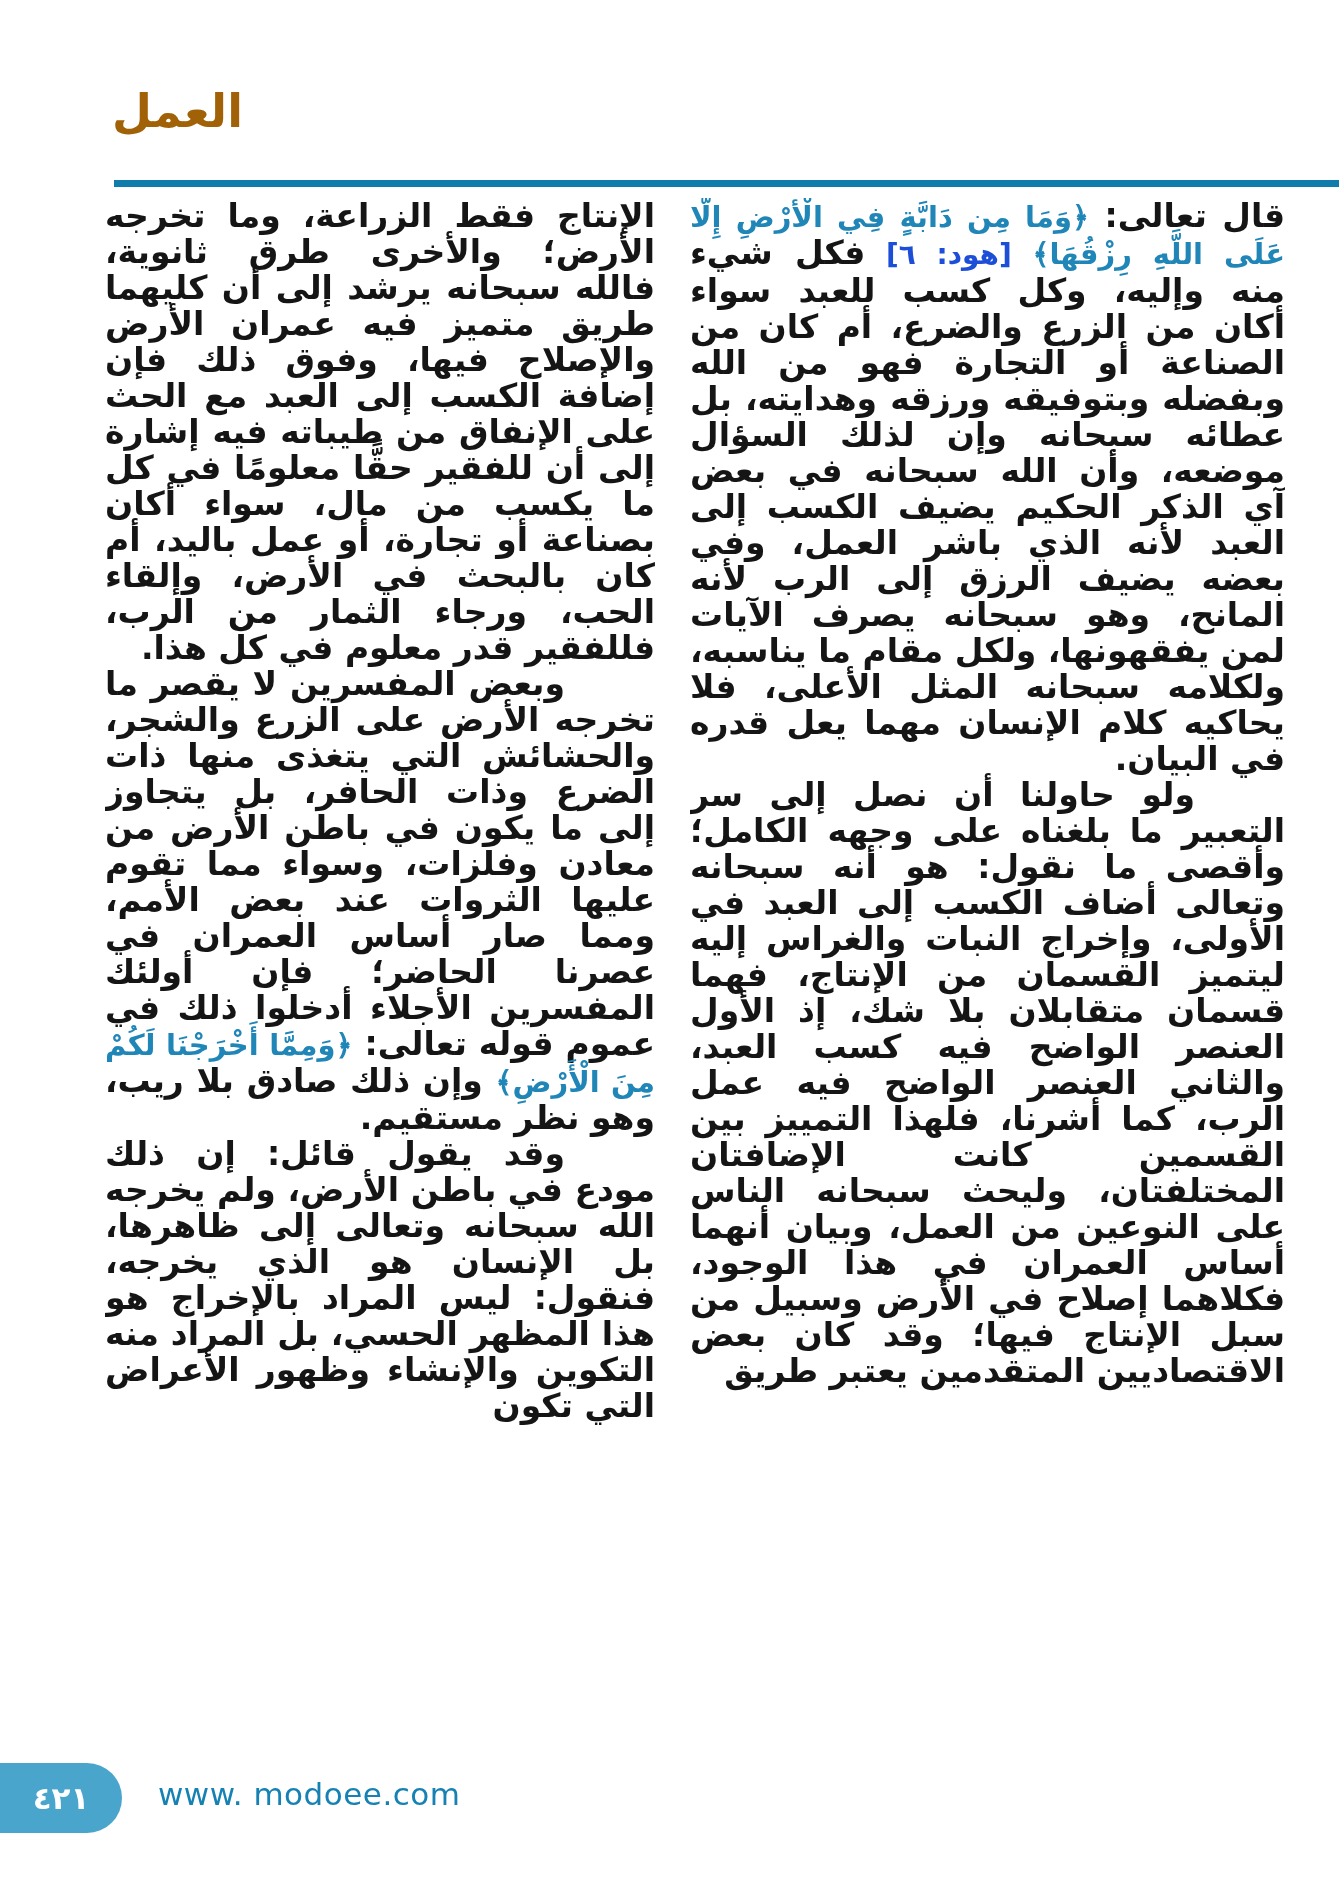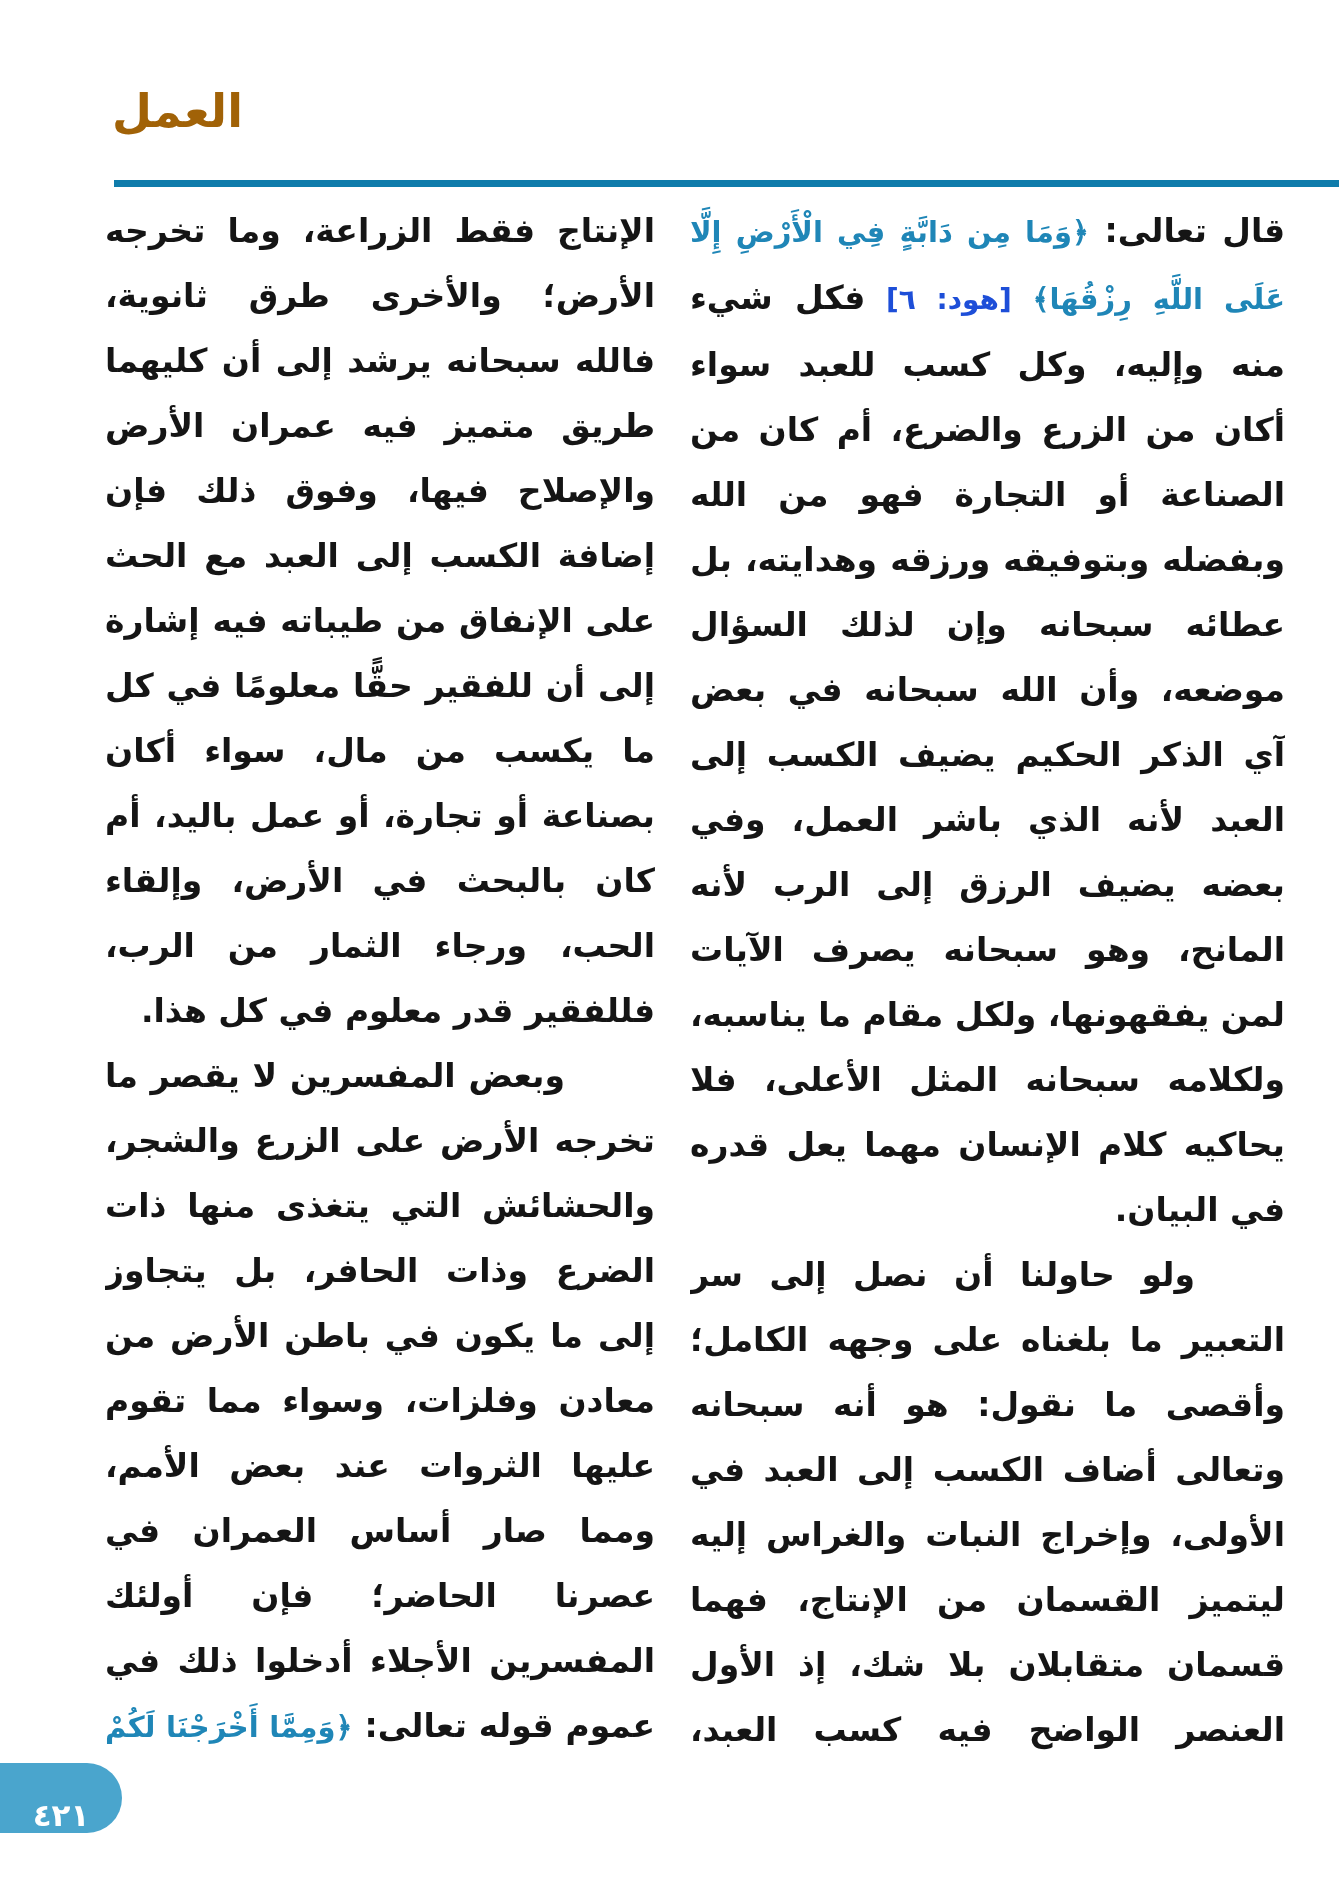--- a/index.html
+++ b/index.html
@@ -40,21 +40,21 @@
   }
   .col { overflow: hidden; }
   .col-right { width: 595px; }
   .col-left  { width: 550px; }
 
   .para {
     margin: 0;
     color: #151515;
     font-size: 33px;
     font-weight: bold;
-    line-height: 65px;
+    line-height: 36px;
     text-align: justify;
     text-justify: inter-word;
   }
   .para.indent { text-indent: 90px; }
   .run-body { }
   .run-verse {
     color: #1f86b7;
     font-size: 29px;
     font-weight: bold;
   }
@@ -66,21 +66,21 @@
   
   .page-badge {
     position: absolute;
     left: 0; top: 1763px;
     width: 122px; height: 70px;
     background: #4aa5cd;
     border-radius: 0 35px 35px 0;
     color: #ffffff;
     font-size: 31px;
     font-weight: bold;
-    display: flex; align-items: flex-end; justify-content: center;
+    display: flex; align-items: center; justify-content: center;
   }
   .footer-url {
     position: absolute;
     left: 158px; top: 1776px;
     color: #1682b4;
     font-size: 31px;
     direction: ltr;
     letter-spacing: 0.5px;
   }
 </style>
@@ -102,14 +102,15 @@
         <p class="para"><span class="run-body">الإنتاج فقط الزراعة، وما تخرجه الأرض؛ والأخرى طرق ثانوية، فالله سبحانه يرشد إلى أن كليهما طريق متميز فيه عمران الأرض والإصلاح فيها، وفوق ذلك فإن إضافة الكسب إلى العبد مع الحث على الإنفاق من طيباته فيه إشارة إلى أن للفقير حقًّا معلومًا في كل ما يكسب من مال، سواء أكان بصناعة أو تجارة، أو عمل باليد، أم كان بالبحث في الأرض، وإلقاء الحب، ورجاء الثمار من الرب، فللفقير قدر معلوم في كل هذا.</span></p>
         <p class="para indent"><span class="run-body">وبعض المفسرين لا يقصر ما تخرجه الأرض على الزرع والشجر، والحشائش التي يتغذى منها ذات الضرع وذات الحافر، بل يتجاوز إلى ما يكون في باطن الأرض من معادن وفلزات، وسواء مما تقوم عليها الثروات عند بعض الأمم، ومما صار أساس العمران في عصرنا الحاضر؛ فإن أولئك المفسرين الأجلاء أدخلوا ذلك في عموم قوله تعالى: </span><span class="run-verse">﴿وَمِمَّا أَخْرَجْنَا لَكُمْ مِنَ الْأَرْضِ﴾</span><span class="run-body"> وإن ذلك صادق بلا ريب، وهو نظر مستقيم.</span></p>
         <p class="para indent"><span class="run-body">وقد يقول قائل: إن ذلك مودع في باطن الأرض، ولم يخرجه الله سبحانه وتعالى إلى ظاهرها، بل الإنسان هو الذي يخرجه، فنقول: ليس المراد بالإخراج هو هذا المظهر الحسي، بل المراد منه التكوين والإنشاء وظهور الأعراض التي تكون</span></p>
       </div>
   </div>
 
   <div class="page-badge">
     <span>٤٢١</span>
   </div>
 
+  <div class="footer-url">www. modoee.com</div>
 
 </div>
 
 </body></html>

